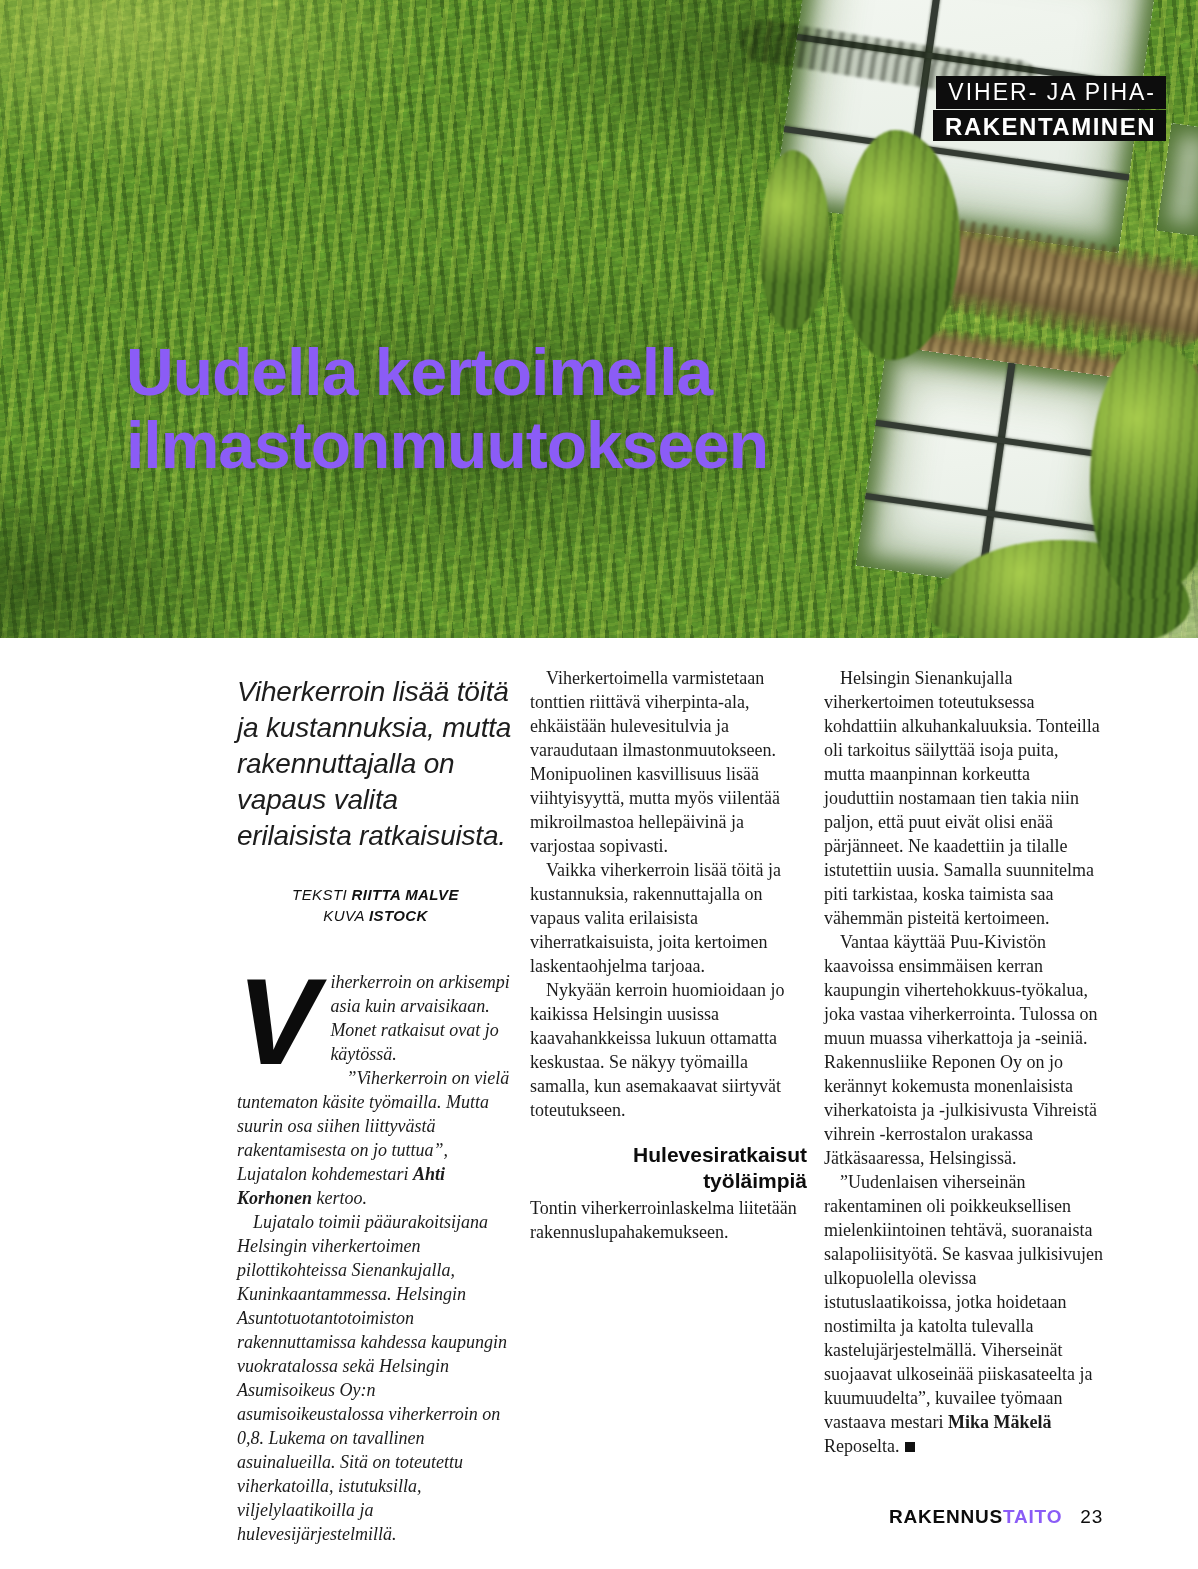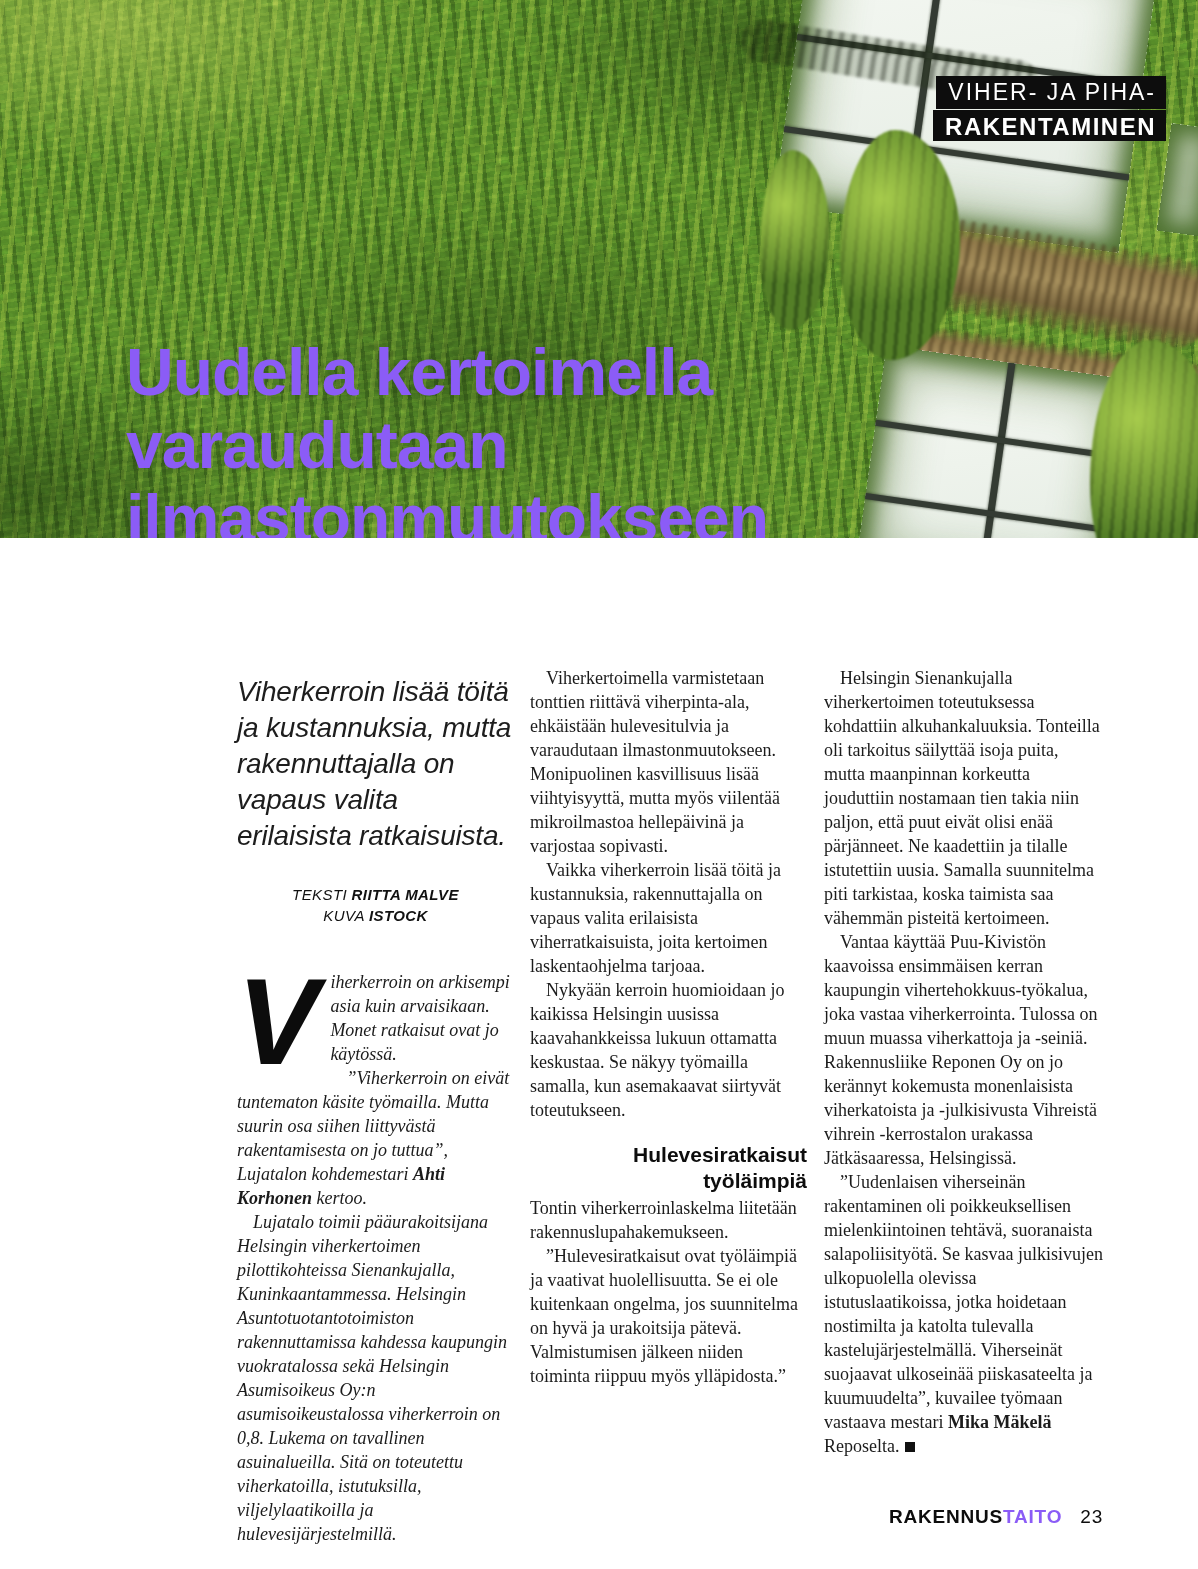--- a/index.html
+++ b/index.html
@@ -4,21 +4,21 @@
 <style>
   * { margin:0; padding:0; box-sizing:border-box; }
   html,body { background:#ffffff; }
   .page {
     position:relative; width:1198px; height:1569px;
     background:#ffffff; overflow:hidden;
     font-family:"Liberation Sans", sans-serif;
   }
 
   
-  .hero { position:absolute; left:0; top:0; width:1198px; height:538px; overflow:hidden; }
+  .hero { position:absolute; left:0; top:0; width:1198px; height:638px; overflow:hidden; }
   .ivy-base {
     position:absolute; inset:0;
     background-color:#4d7c24;
     background-image:
       radial-gradient(ellipse 520px 240px at 10% 4%,  rgba(186,216,92,0.42), transparent 62%),
       radial-gradient(ellipse 420px 200px at 64% 8%,  rgba(30,52,16,0.45),  transparent 65%),
       radial-gradient(ellipse 460px 260px at 42% 66%, rgba(28,52,14,0.42),  transparent 66%),
       radial-gradient(ellipse 380px 220px at 2% 92%,  rgba(24,46,12,0.50),  transparent 65%),
       radial-gradient(ellipse 300px 180px at 97% 97%, rgba(228,238,188,0.55), transparent 60%),
       radial-gradient(ellipse 420px 260px at 88% 42%, rgba(160,198,74,0.30), transparent 62%),
@@ -174,42 +174,40 @@
     <div class="clump clump-3"></div>
     <div class="clump clump-4"></div>
 
     <div class="badge">
       <div class="badge-line1">VIHER- JA PIHA-</div>
       <div class="badge-line2">RAKENTAMINEN</div>
     </div>
 
     <div class="headline">
       <div>Uudella kertoimella</div>
-      <div>varaudutaan</div>
       <div>ilmastonmuutokseen</div>
     </div>
   </div>
 
   <div class="column col-0">
       <div class="standfirst">Viherkerroin lisää töitä ja kustannuksia, mutta rakennuttajalla on vapaus valita erilaisista ratkaisuista.</div>
       <div class="byline">
         <div><span>TEKSTI </span><strong>RIITTA MALVE</strong></div>
         <div><span>KUVA </span><strong>ISTOCK</strong></div>
       </div>
       <p class="body-p"><span class="dropcap">V</span><span>iherkerroin on arkisempi asia kuin arvaisikaan. Monet ratkaisut ovat jo käytössä.</span></p>
-      <p class="body-p indent"><span>”Viherkerroin on eivät tuntematon käsite työmailla. Mutta suurin osa siihen liittyvästä rakentamisesta on jo tuttua”, Lujatalon kohdemestari </span><strong>Ahti Korhonen</strong><span> kertoo.</span></p>
+      <p class="body-p indent"><span>”Viherkerroin on vielä tuntematon käsite työmailla. Mutta suurin osa siihen liittyvästä rakentamisesta on jo tuttua”, Lujatalon kohdemestari </span><strong>Ahti Korhonen</strong><span> kertoo.</span></p>
       <p class="body-p indent"><span>Lujatalo toimii pääurakoitsijana Helsingin viherkertoimen pilottikohteissa Sienankujalla, Kuninkaantammessa. Helsingin Asuntotuotantotoimiston rakennuttamissa kahdessa kaupungin vuokratalossa sekä Helsingin Asumisoikeus Oy:n asumisoikeustalossa viherkerroin on 0,8. Lukema on tavallinen asuinalueilla. Sitä on toteutettu viherkatoilla, istutuksilla, viljelylaatikoilla ja hulevesijärjestelmillä.</span></p>
     </div>
   <div class="column col-1">
       <p class="body-p indent"><span>Viherkertoimella varmistetaan tonttien riittävä viherpinta-ala, ehkäistään hulevesitulvia ja varaudutaan ilmastonmuutokseen. Monipuolinen kasvillisuus lisää viihtyisyyttä, mutta myös viilentää mikroilmastoa hellepäivinä ja varjostaa sopivasti.</span></p>
       <p class="body-p indent"><span>Vaikka viherkerroin lisää töitä ja kustannuksia, rakennuttajalla on vapaus valita erilaisista viherratkaisuista, joita kertoimen laskentaohjelma tarjoaa.</span></p>
       <p class="body-p indent"><span>Nykyään kerroin huomioidaan jo kaikissa Helsingin uusissa kaavahankkeissa lukuun ottamatta keskustaa. Se näkyy työmailla samalla, kun asemakaavat siirtyvät toteutukseen.</span></p>
       <h3 class="subhead">Hulevesiratkaisut työläimpiä</h3>
       <p class="body-p"><span>Tontin viherkerroinlaskelma liitetään rakennuslupahakemukseen.</span></p>
-      <p class="body-p indent"><span>”Hulevesiratkaisut ovat työläimpiä ja vaativat huolellisuutta. Se ei ole kuitenkaan ongelma, jos suunnitelma on hyvä ja urakoitsija pätevä. Valmistumisen jälkeen niiden toiminta riippuu myös ylläpidosta.”</span></p>
     </div>
   <div class="column col-2">
       <p class="body-p indent"><span>Helsingin Sienankujalla viherkertoimen toteutuksessa kohdattiin alkuhankaluuksia. Tonteilla oli tarkoitus säilyttää isoja puita, mutta maanpinnan korkeutta jouduttiin nostamaan tien takia niin paljon, että puut eivät olisi enää pärjänneet. Ne kaadettiin ja tilalle istutettiin uusia. Samalla suunnitelma piti tarkistaa, koska taimista saa vähemmän pisteitä kertoimeen.</span></p>
       <p class="body-p indent"><span>Vantaa käyttää Puu-Kivistön kaavoissa ensimmäisen kerran kaupungin vihertehokkuus-työkalua, joka vastaa viherkerrointa. Tulossa on muun muassa viherkattoja ja -seiniä. Rakennusliike Reponen Oy on jo kerännyt kokemusta monenlaisista viherkatoista ja -julkisivusta Vihreistä vihrein -kerrostalon urakassa Jätkäsaaressa, Helsingissä.</span></p>
       <p class="body-p indent"><span>”Uudenlaisen viherseinän rakentaminen oli poikkeuksellisen mielenkiintoinen tehtävä, suoranaista salapoliisityötä. Se kasvaa julkisivujen ulkopuolella olevissa istutuslaatikoissa, jotka hoidetaan nostimilta ja katolta tulevalla kastelujärjestelmällä. Viherseinät suojaavat ulkoseinää piiskasateelta ja kuumuudelta”, kuvailee työmaan vastaava mestari </span><strong>Mika Mäkelä</strong><span> Reposelta.</span><span class="end-square"></span></p>
     </div>
 
   <div class="footer">
     <span class="mag-bold">RAKENNUS</span><span class="mag-light">TAITO</span><span class="page-num">23</span>
   </div>

